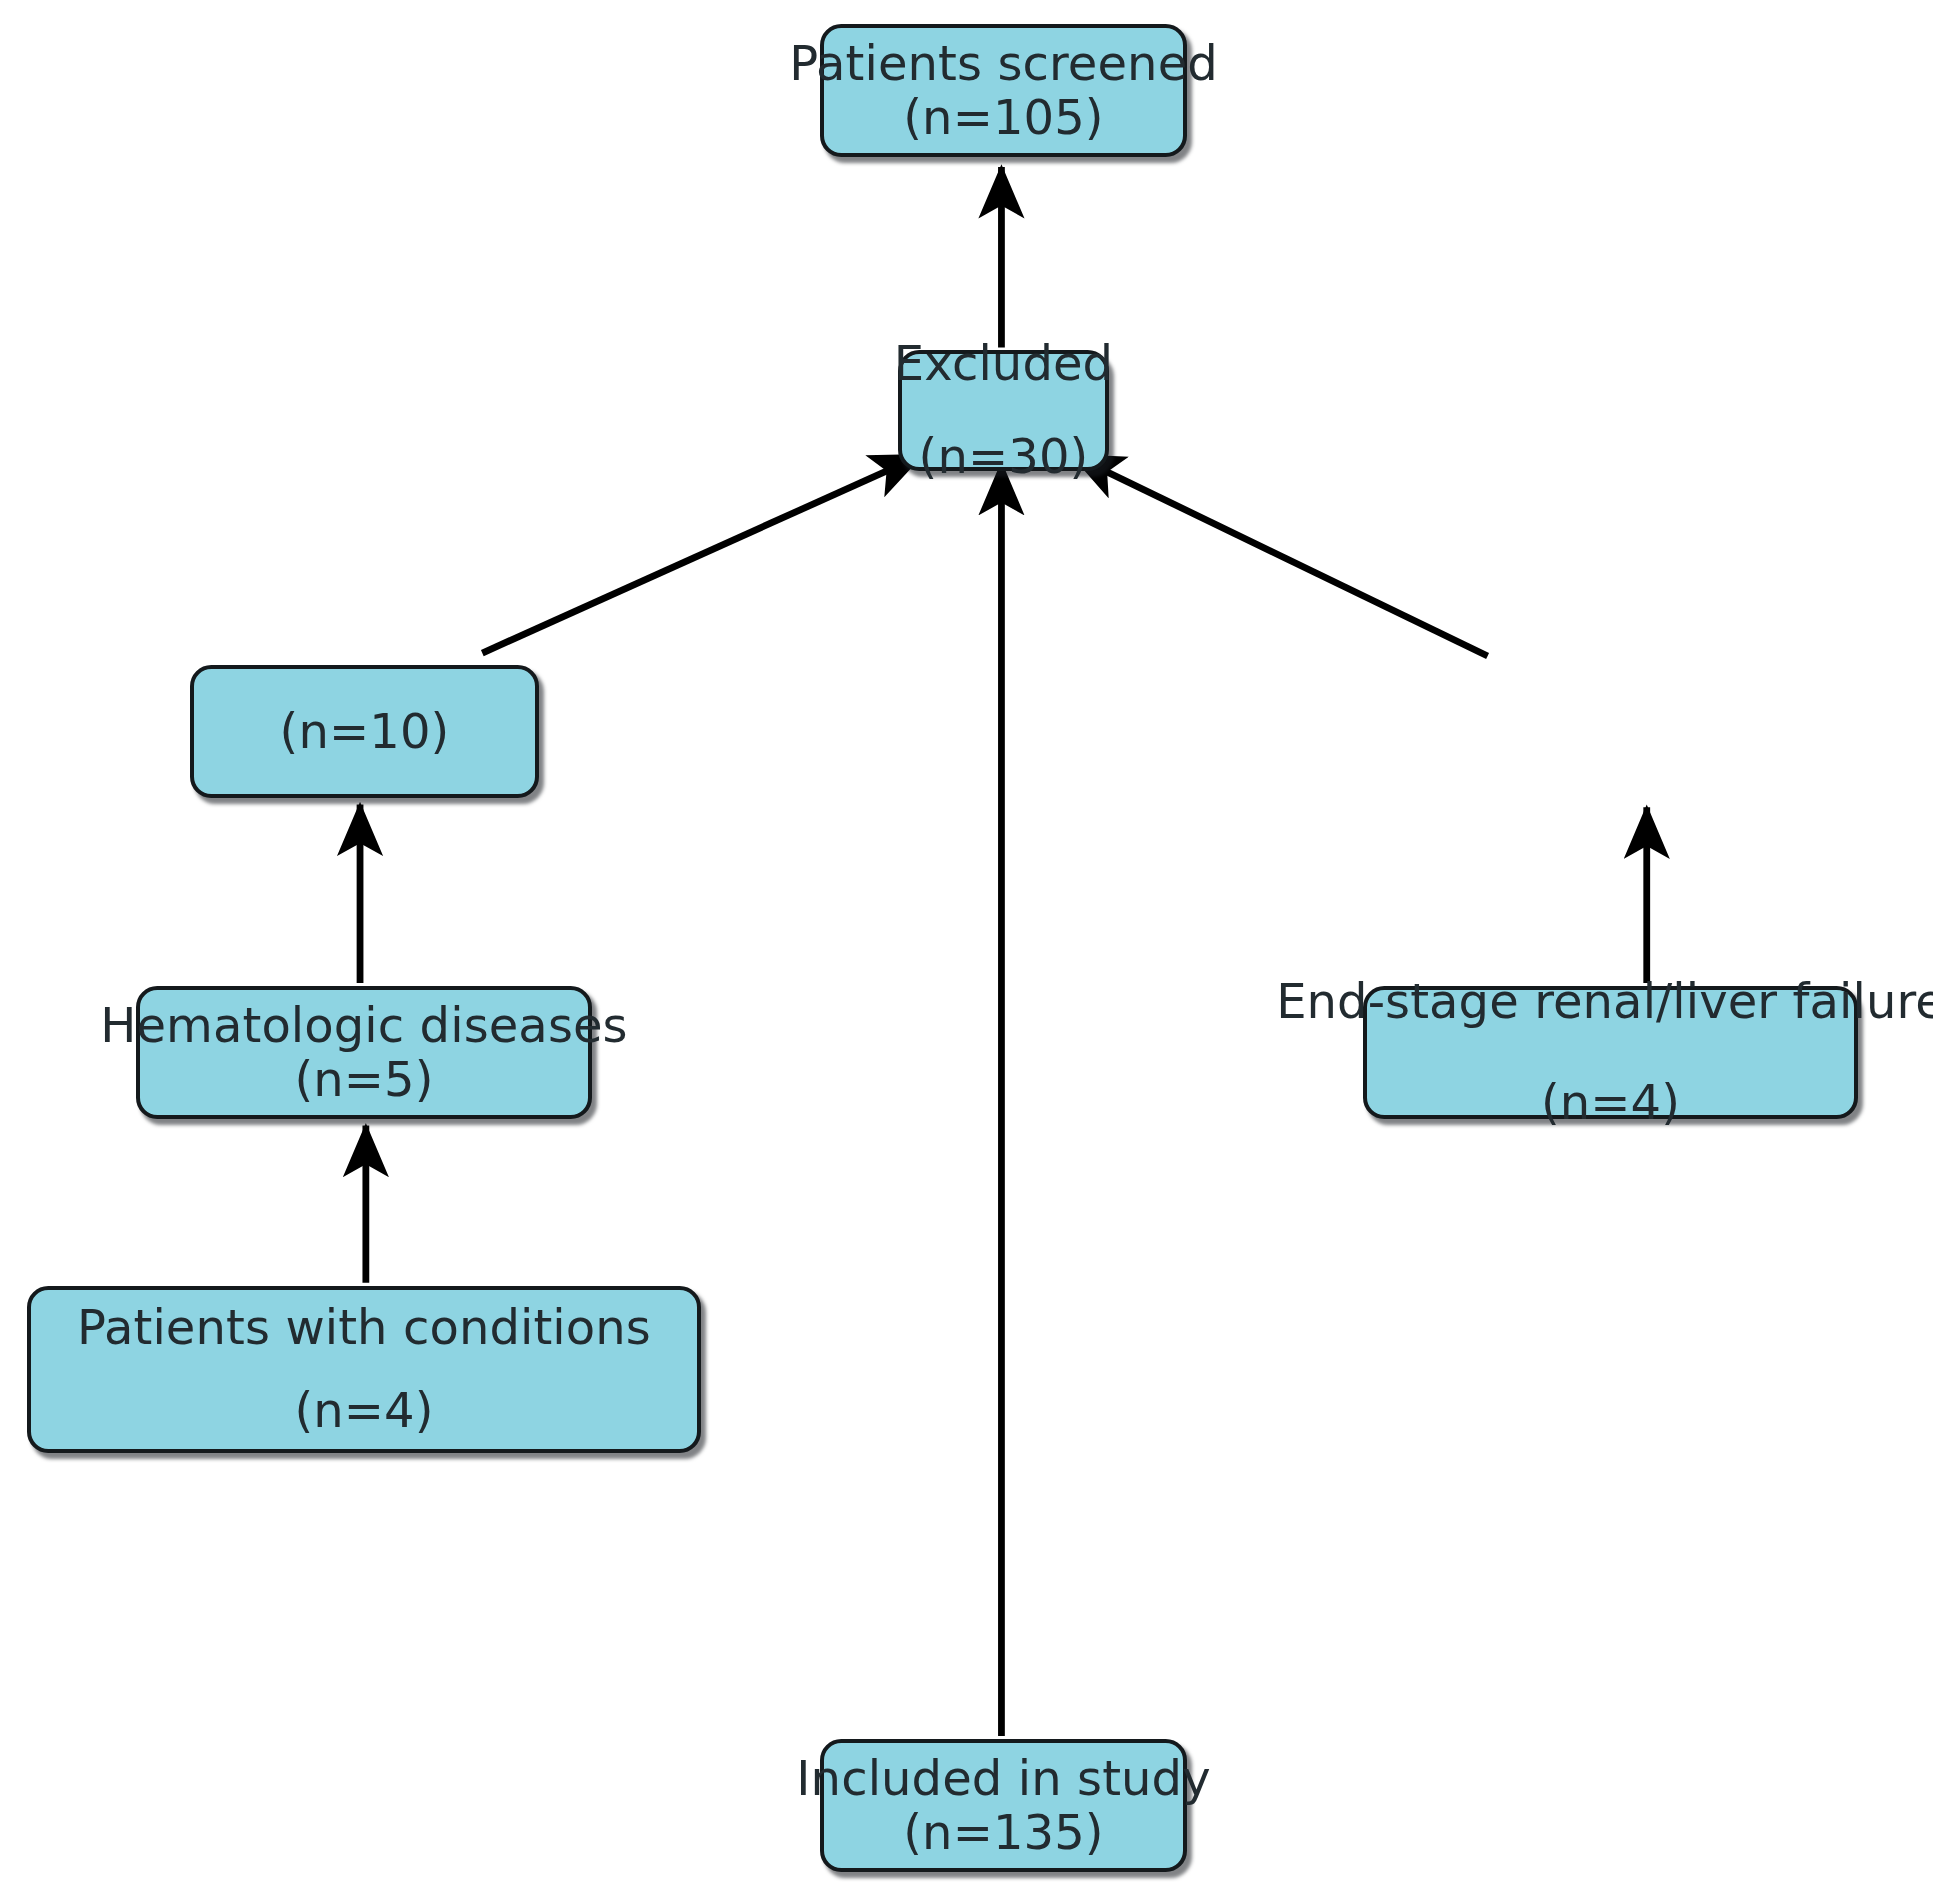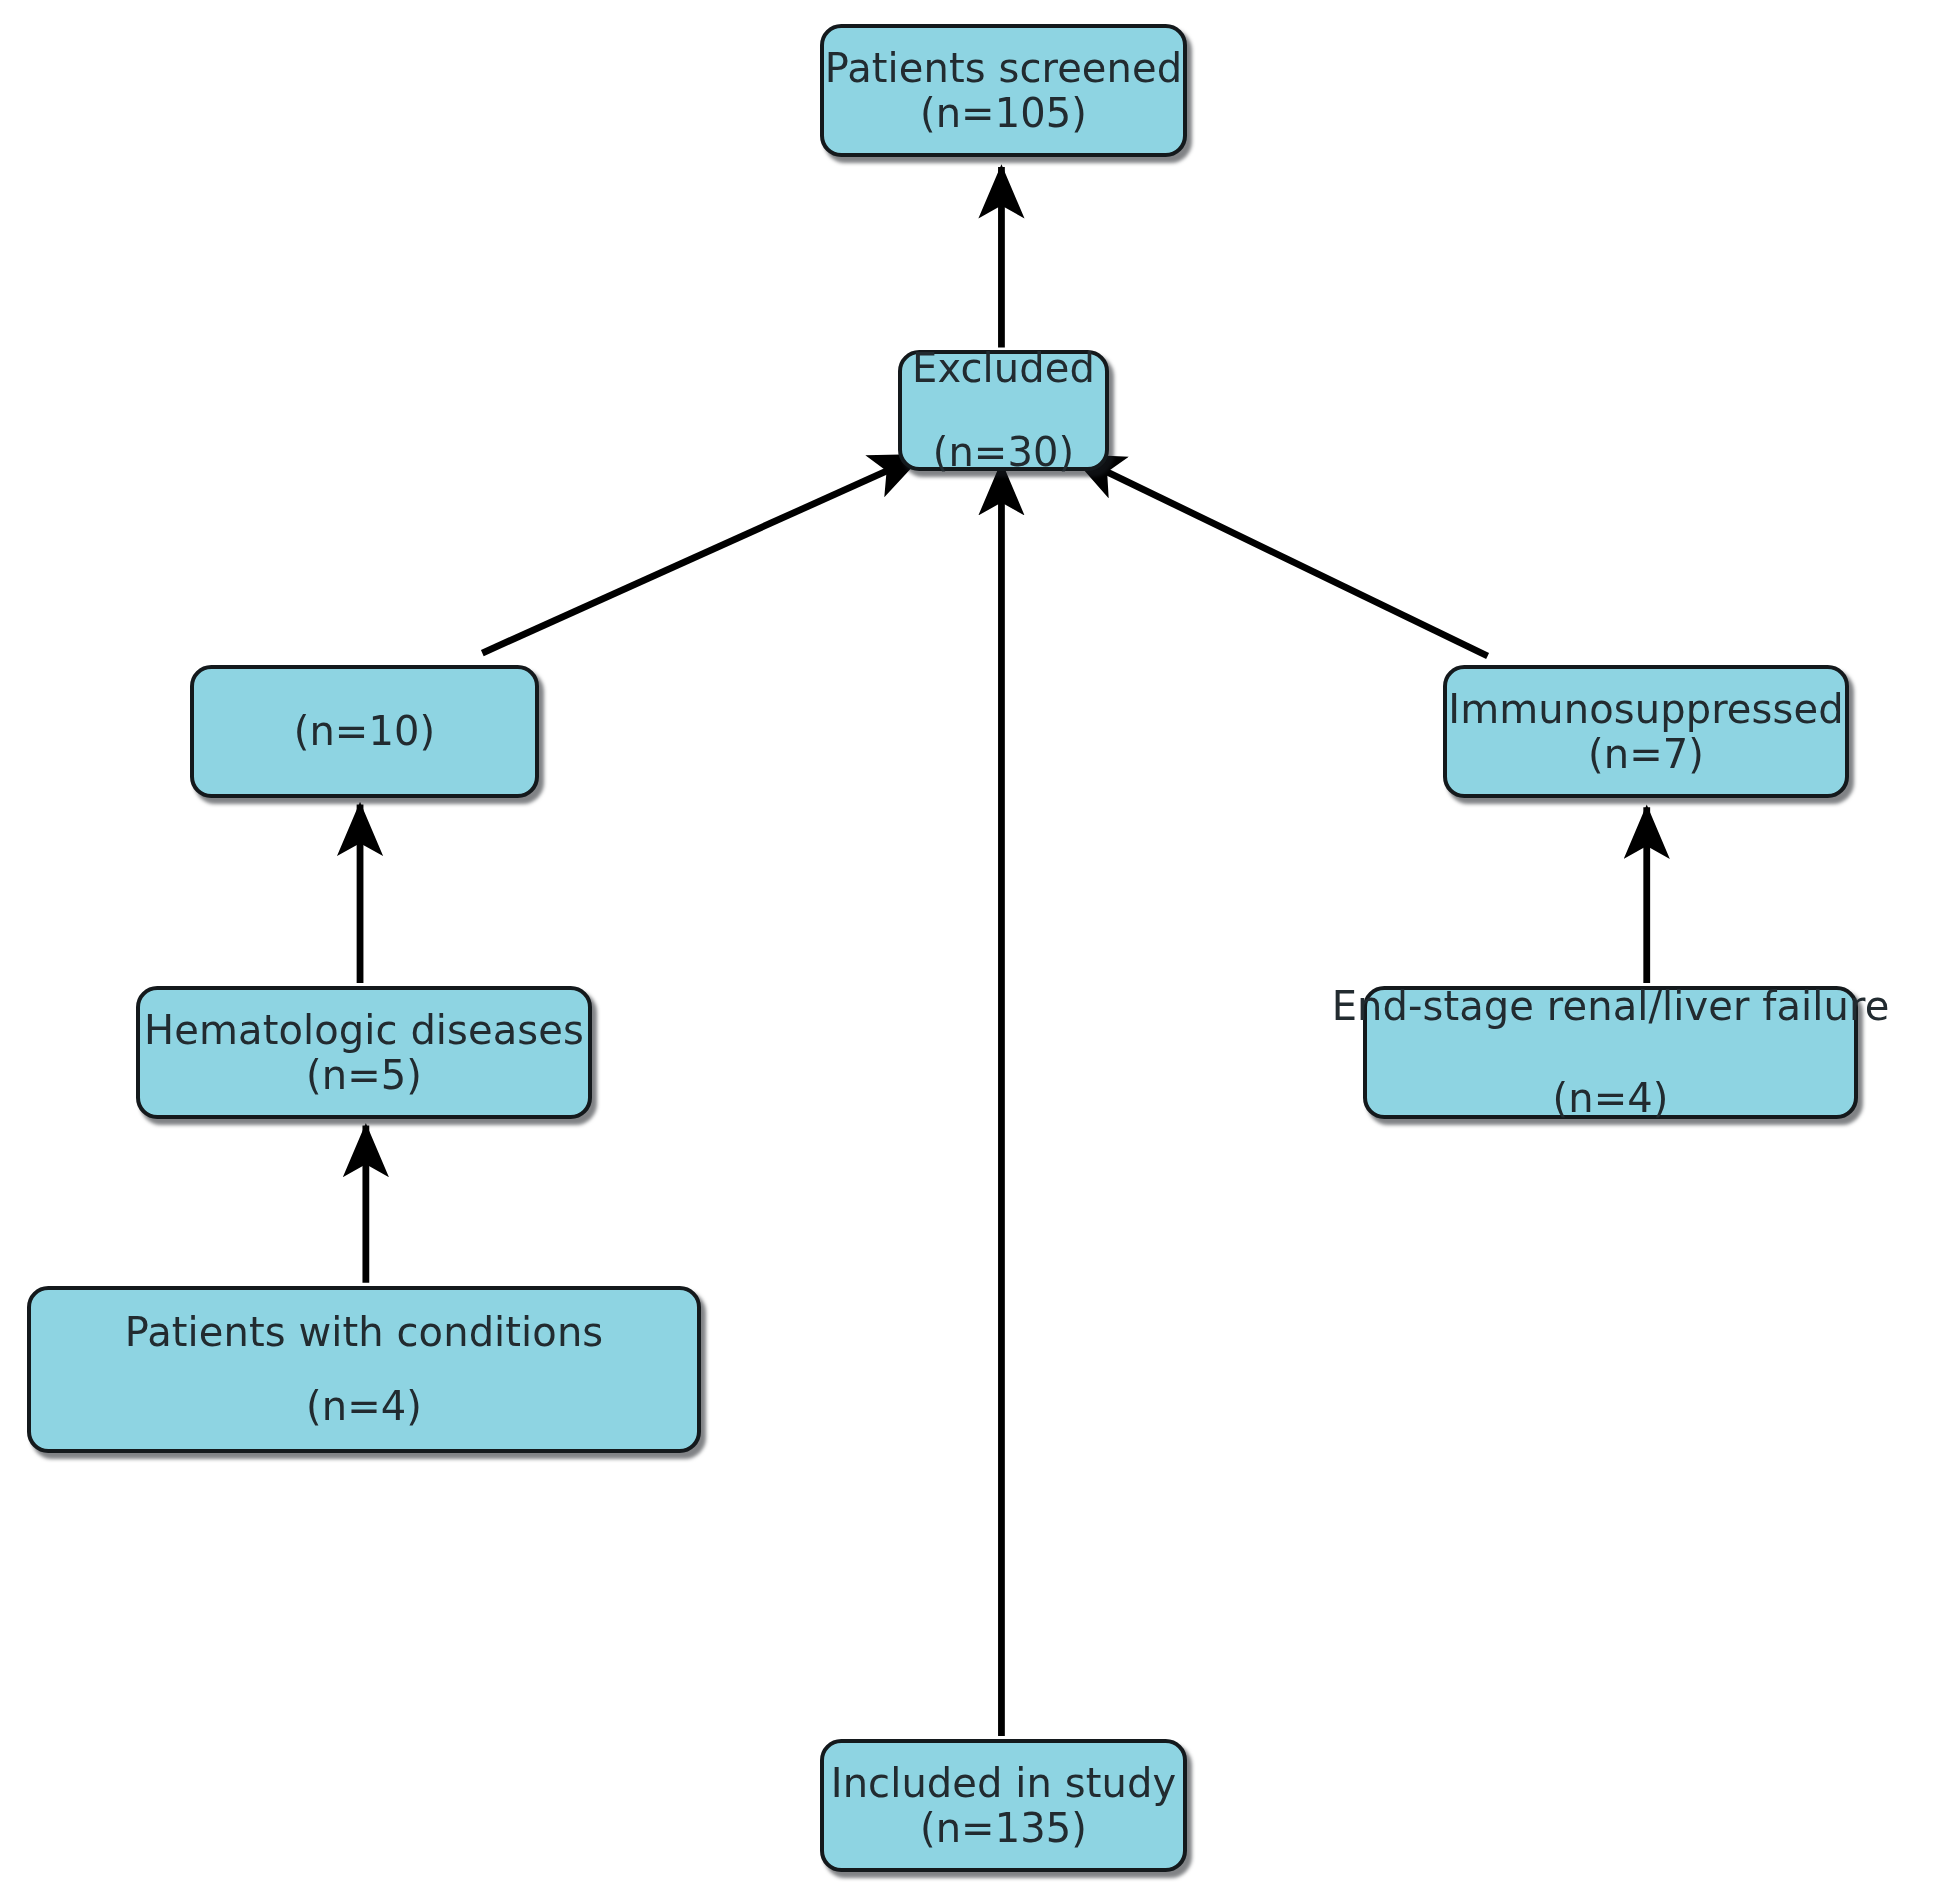--- a/index.html
+++ b/index.html
@@ -32,21 +32,21 @@
     border: 4.9px solid #14191c;
     border-radius: 21.3px;
     box-shadow: 4.9px 5.8px 3.9px rgba(25,30,34,0.55);
     display: flex;
     flex-direction: column;
     align-items: center;
     justify-content: center;
     text-align: center;
     color: #222b30;
     font-family: "DejaVu Sans", sans-serif;
-    font-size: 40px;
+    font-size: 48px;
     line-height: 1.12;
     letter-spacing: 0.1px;
     z-index: 2;
   }
   .node .ln {
     display: block;
     white-space: nowrap;
   }
 
   
@@ -107,24 +107,20 @@
 
   <div class="node" id="node-excluded">
     <span class="ln">Excluded</span>
     <span class="ln">(n=30)</span>
   </div>
 
   <div class="node" id="node-incomplete">
     <span class="ln">(n=10)</span>
   </div>
 
-  <div class="node" id="node-immuno">
-    <span class="ln">Immunosuppressed</span>
-    <span class="ln">(n=7)</span>
-  </div>
 
   <div class="node" id="node-hematologic">
     <span class="ln">Hematologic diseases</span>
     <span class="ln">(n=5)</span>
   </div>
 
   <div class="node" id="node-endstage">
     <span class="ln">End-stage renal/liver failure</span>
     <span class="ln">(n=4)</span>
   </div>

